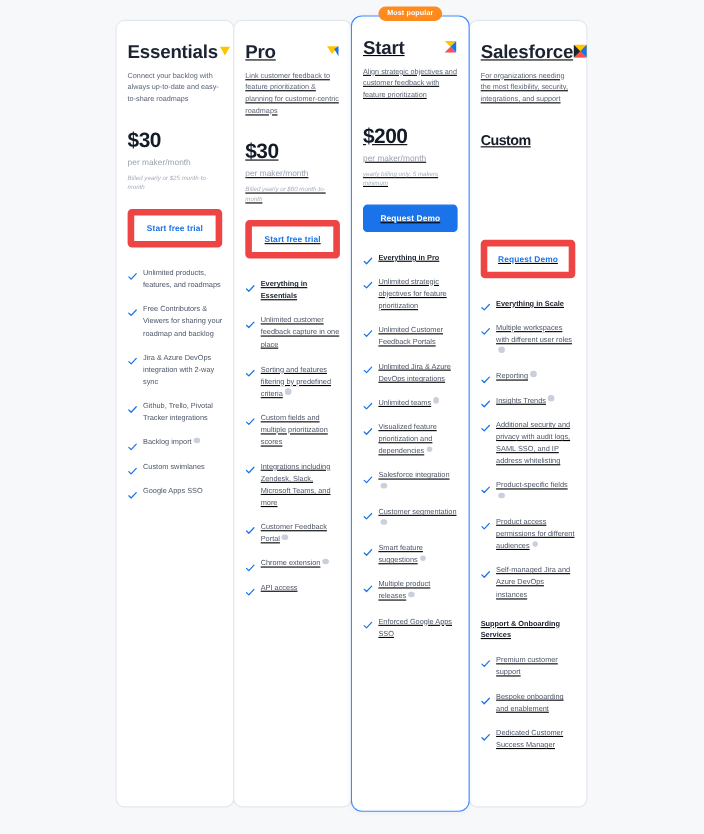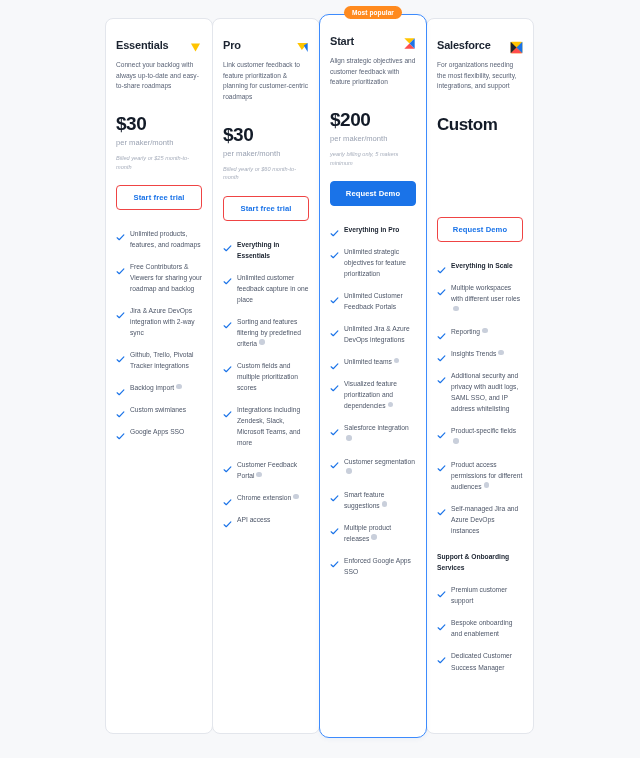--- a/index.html
+++ b/index.html
@@ -30,20 +30,21 @@
     width: 108px;
     box-sizing: border-box;
     background: #ffffff;
     border: 1px solid #e3e6ec;
     border-radius: 8px;
     padding: 20px 10px 14px 10px;
     min-height: 716px;
   }
   .plan + .plan {
     margin-left: -1px;
+    text-decoration: underline;
   }
   .plan.featured {
     border: 1.5px solid #3d8bfd;
     border-radius: 10px;
     z-index: 5;
     margin-left: -1px;
     margin-top: -4px;
     min-height: 724px;
     box-shadow: 0 1px 5px rgba(40,90,170,0.06);
   }
@@ -60,21 +61,21 @@
     padding: 3px 8px 3px 8px;
     border-radius: 9px;
     white-space: nowrap;
   }
   .plan-head {
     display: flex;
     align-items: flex-start;
     justify-content: space-between;
   }
   .plan-name {
-    font-size: 11px;
+    font-size: 17px;
     font-weight: bold;
     color: #1b2330;
     letter-spacing: -0.2px;
     line-height: 1.1;
   }
   .tier-icon {
     width: 13px;
     height: 13px;
     flex: 0 0 auto;
     margin-top: 1px;
@@ -92,21 +93,21 @@
     margin-top: 24px;
   }
   .price {
     font-size: 19px;
     font-weight: bold;
     color: #131b28;
     letter-spacing: -0.5px;
     line-height: 1;
   }
   .price.custom {
-    font-size: 17px;
+    font-size: 13px;
   }
   .price-unit {
     margin-top: 5px;
     font-size: 7.6px;
     color: #9aa2b2;
     line-height: 1.2;
   }
   .price-note {
     margin-top: 7px;
     font-size: 5.6px;
@@ -125,21 +126,21 @@
     font-size: 7.6px;
     font-weight: bold;
     border-radius: 4px;
     cursor: pointer;
     letter-spacing: 0.1px;
     font-family: "Liberation Sans", sans-serif;
   }
   .cta.outline {
     background: #ffffff;
     color: #1a73e8;
-    border: 1px solid #ef4444;
+    border: 6px solid #ef4444;
   }
   .cta.solid {
     background: #1a73e8;
     color: #ffffff;
     border: 1px solid #1a73e8;
   }
   .plan.enterprise .cta {
     margin-top: 84px;
   }
   .features {

